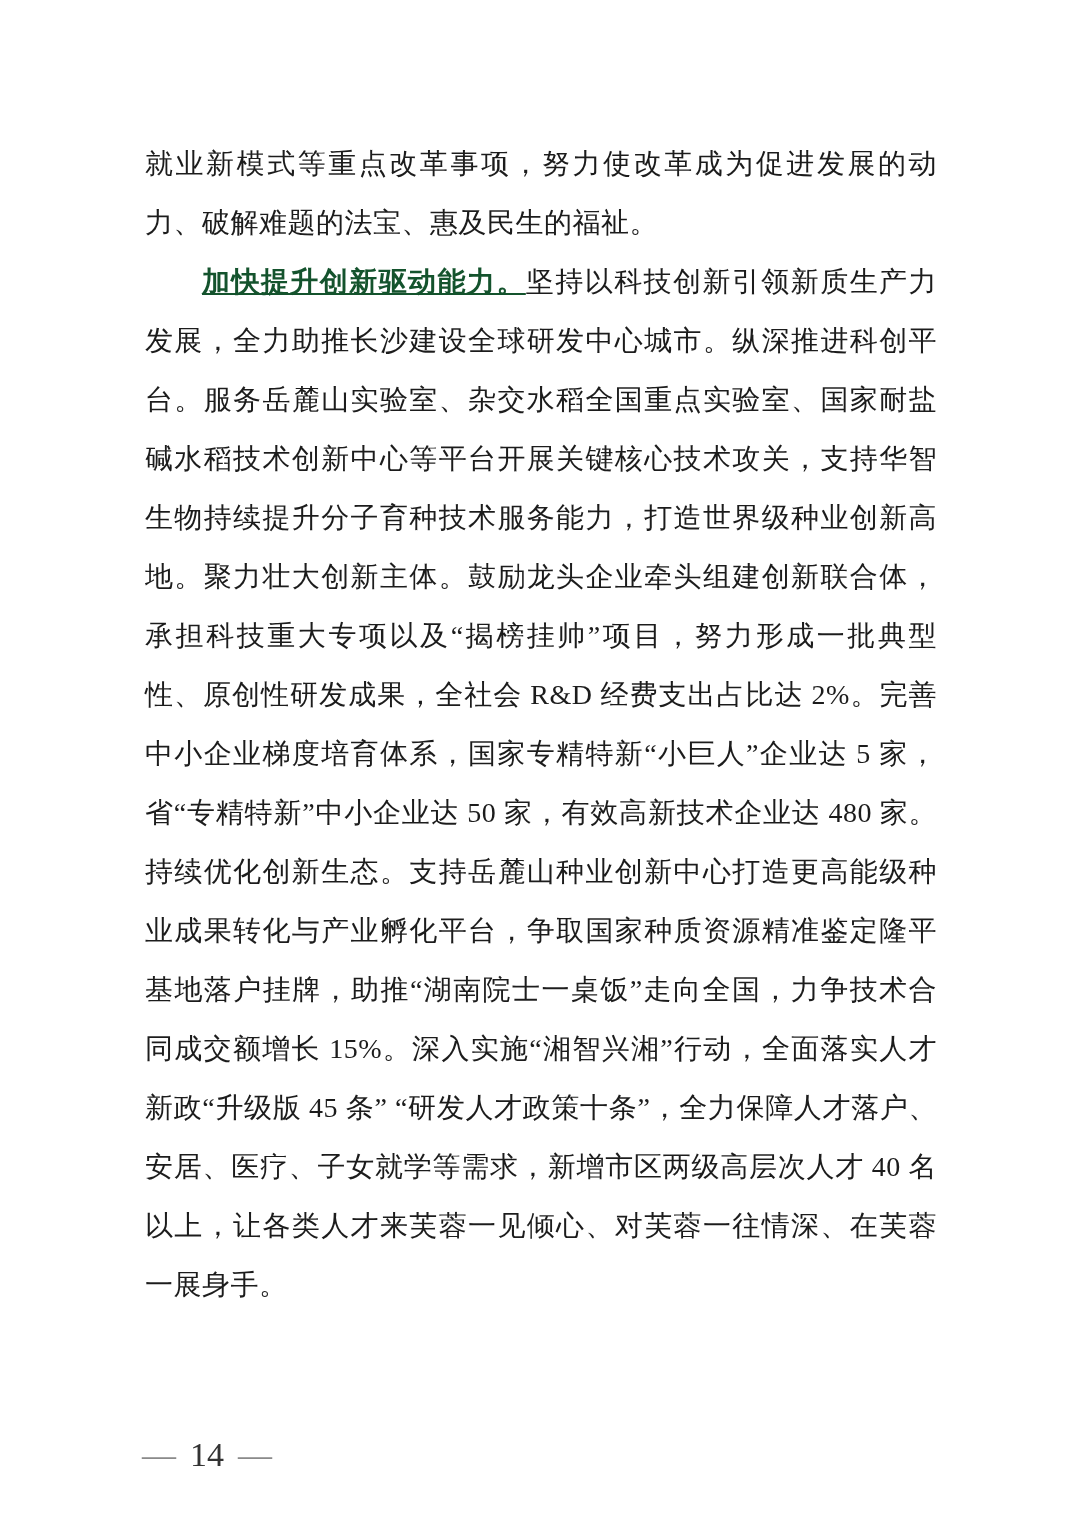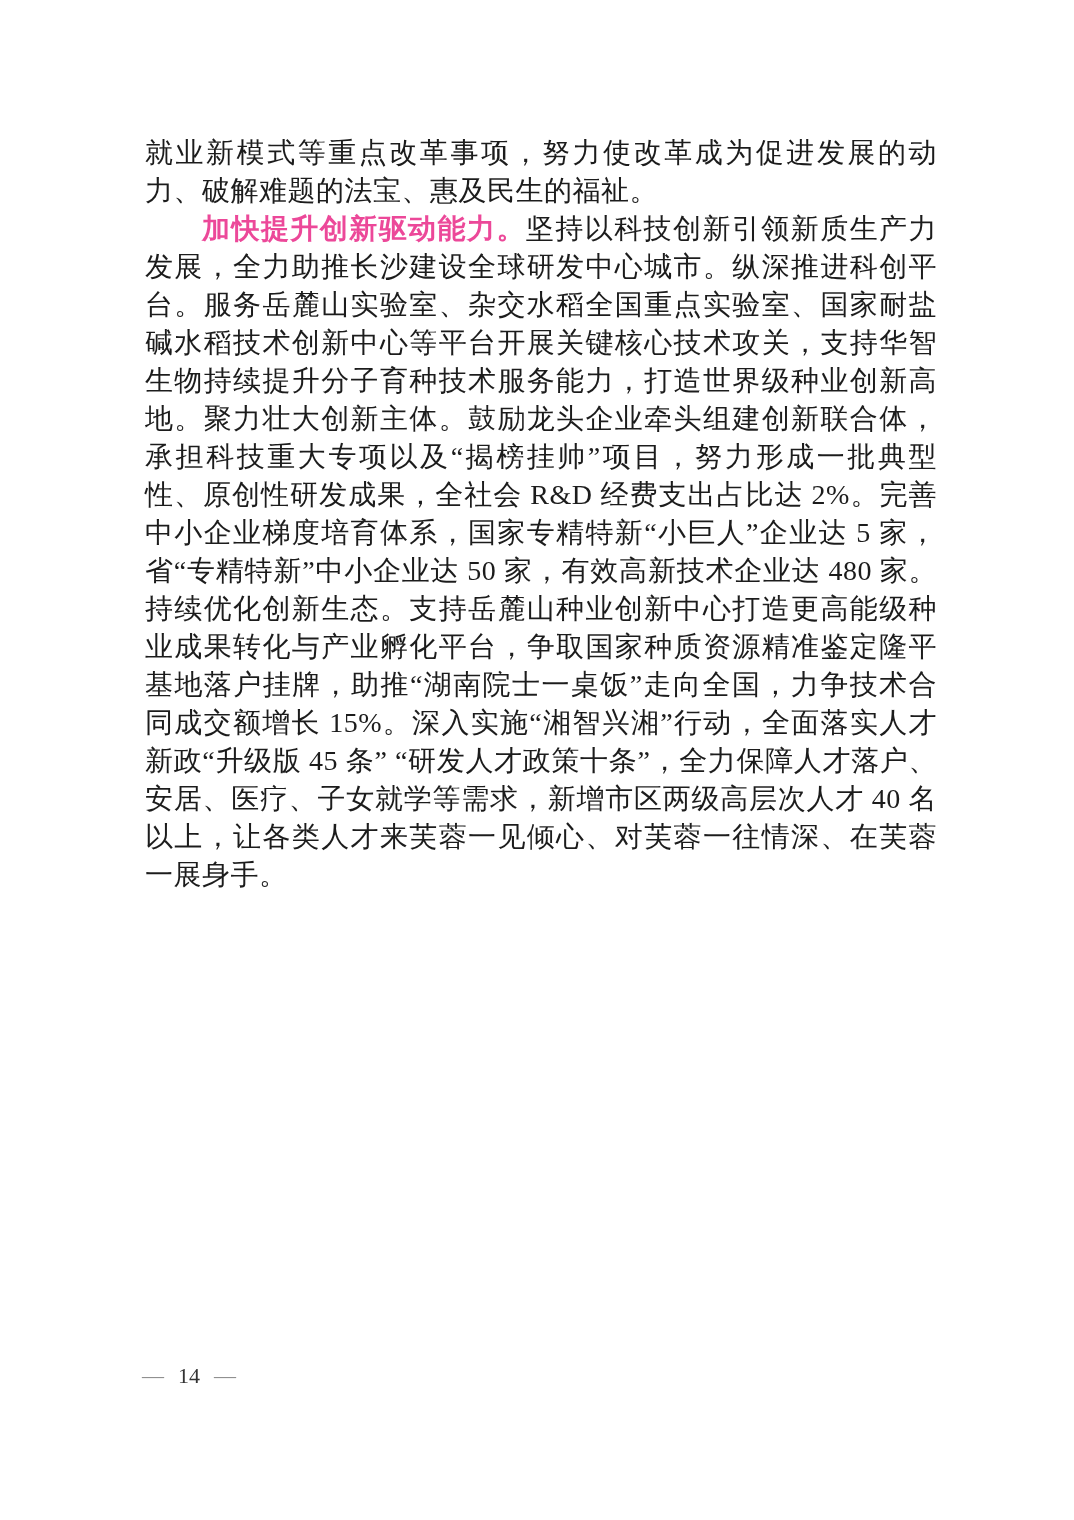--- a/index.html
+++ b/index.html
@@ -19,41 +19,42 @@
     position: absolute;
     inset: 0;
     background: #ffffff;
   }
   .content {
     position: absolute;
     left: 145px;
     top: 134px;
     width: 792px;
     font-size: 28px;
-    line-height: 38px;
+    line-height: 59px;
     text-align: justify;
     letter-spacing: 0.5px;
   }
   .para {
     margin: 0;
     padding: 0;
   }
   .para.indent {
     text-indent: 57px;
   }
   .lead {
     font-family: "Liberation Sans", "DejaVu Sans", sans-serif;
     font-weight: 700;
-    color: #ec4899;
+    color: #14532d;
+    text-decoration: underline;
   }
   .footer {
     position: absolute;
     left: 142px;
-    top: 1356px;
-    font-size: 22px;
+    top: 1435px;
+    font-size: 34px;
     line-height: 40px;
     letter-spacing: 0;
     color: #2a2a2a;
     white-space: nowrap;
   }
   .footer .dash {
     color: #8a8a8a;
     font-weight: 400;
   }
   .footer .num {

